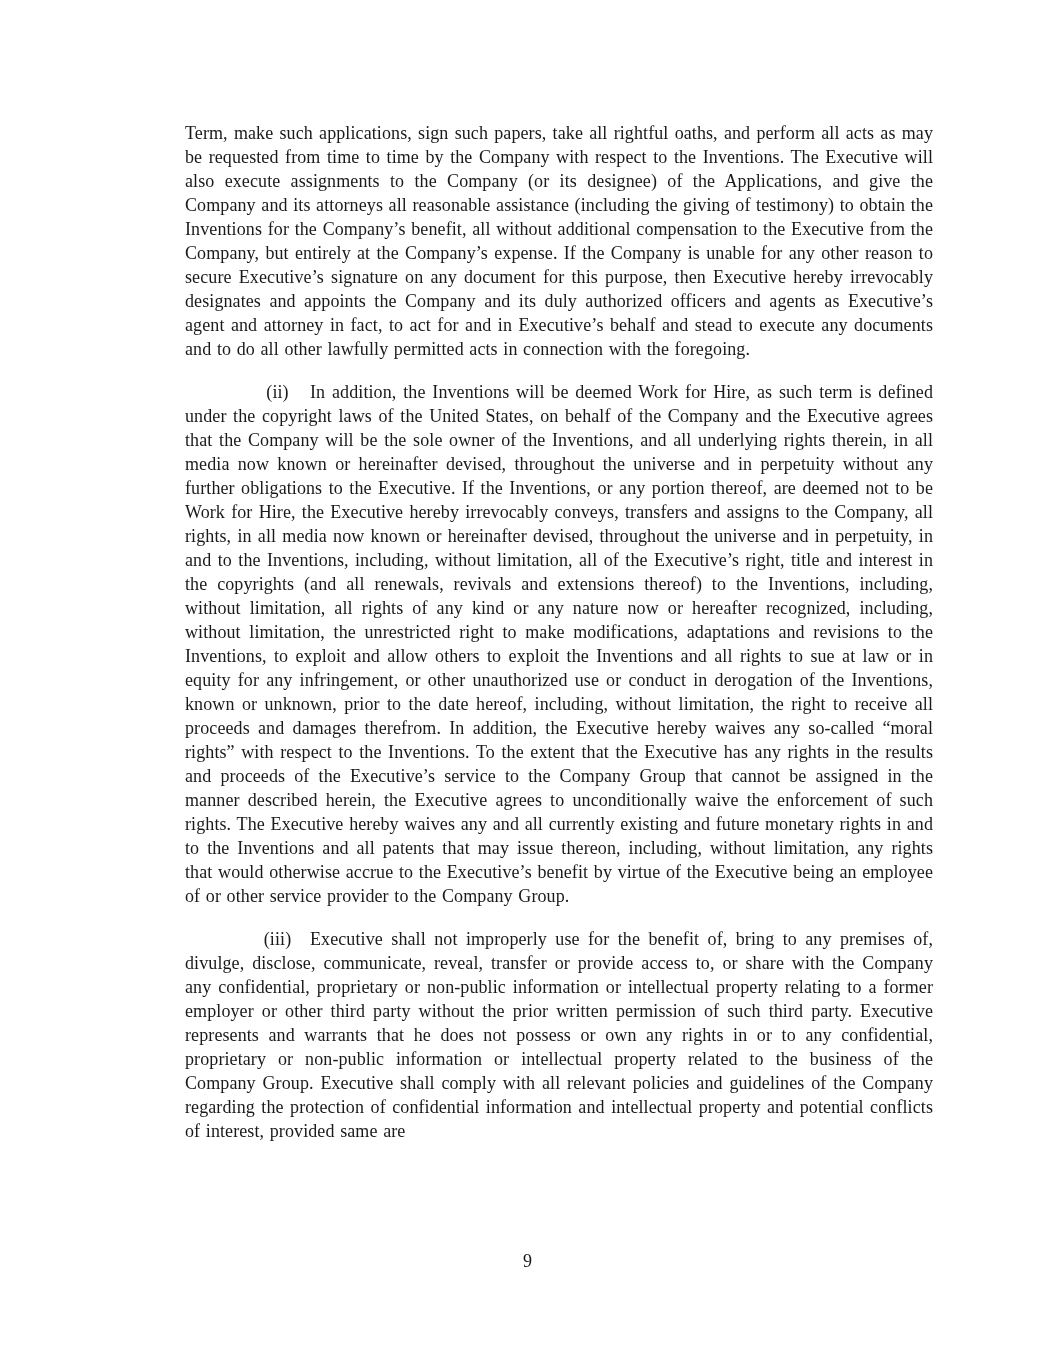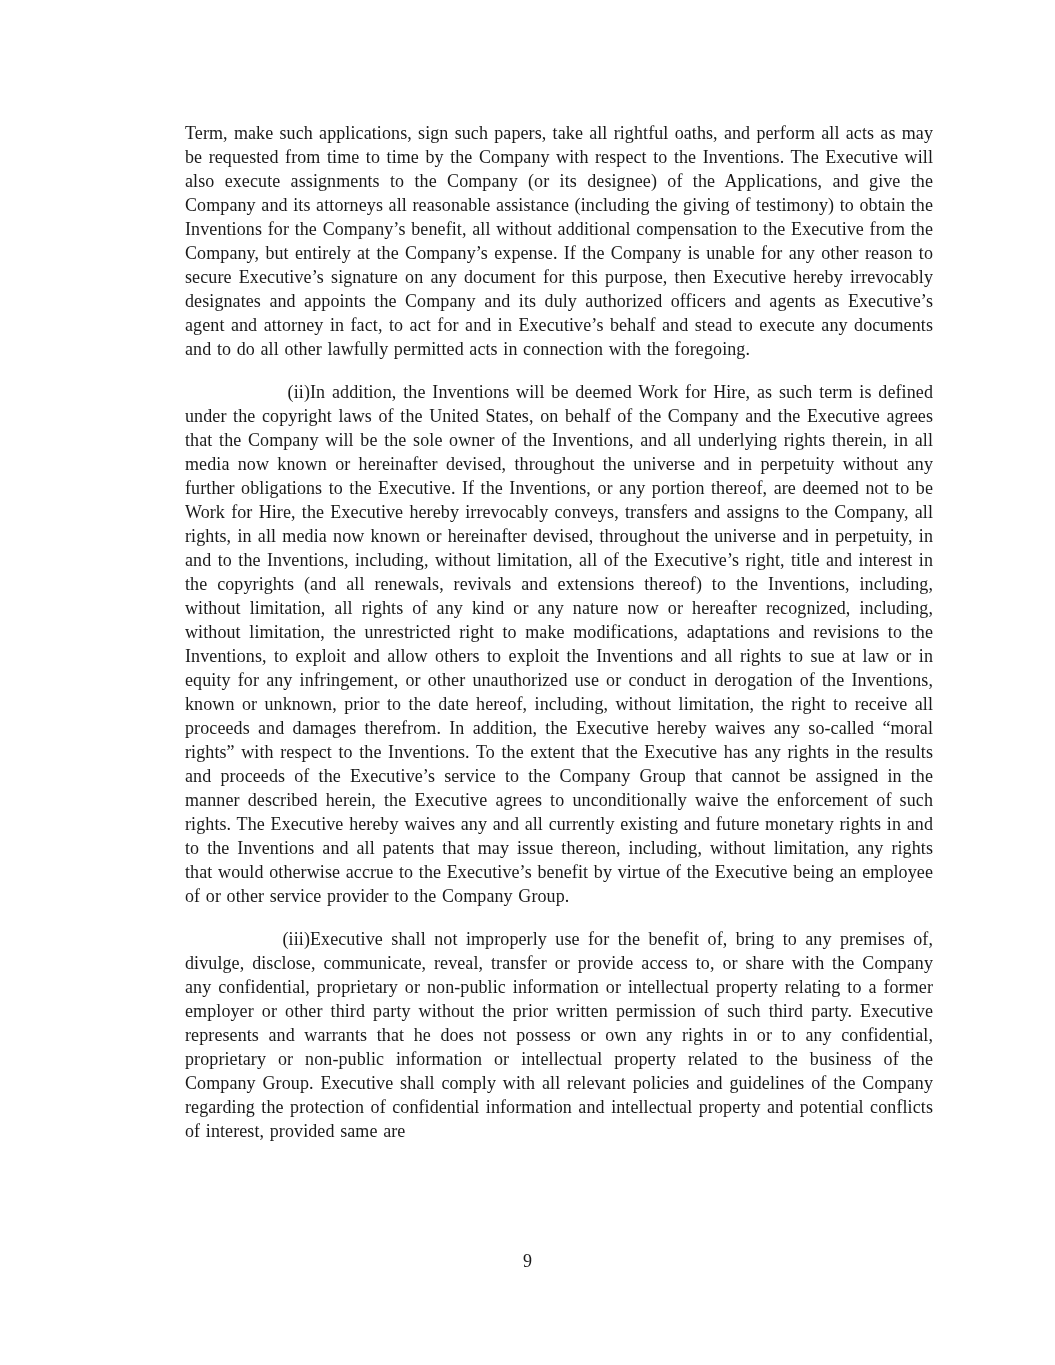--- a/index.html
+++ b/index.html
@@ -34,21 +34,21 @@
   p.para + p.para {
     margin-top: 19px;
   }
   p.para.indented {
     text-indent: 60px;
   }
   .list-marker {
     display: inline-block;
     width: 65px;
     text-indent: 0;
-    text-align: right;
+    text-align: center;
   }
   .page-footer {
     position: absolute;
     left: 0;
     top: 1249px;
     width: 1055px;
     text-align: center;
     font-size: 18px;
     line-height: 24px;
     color: #1a1a1a;

